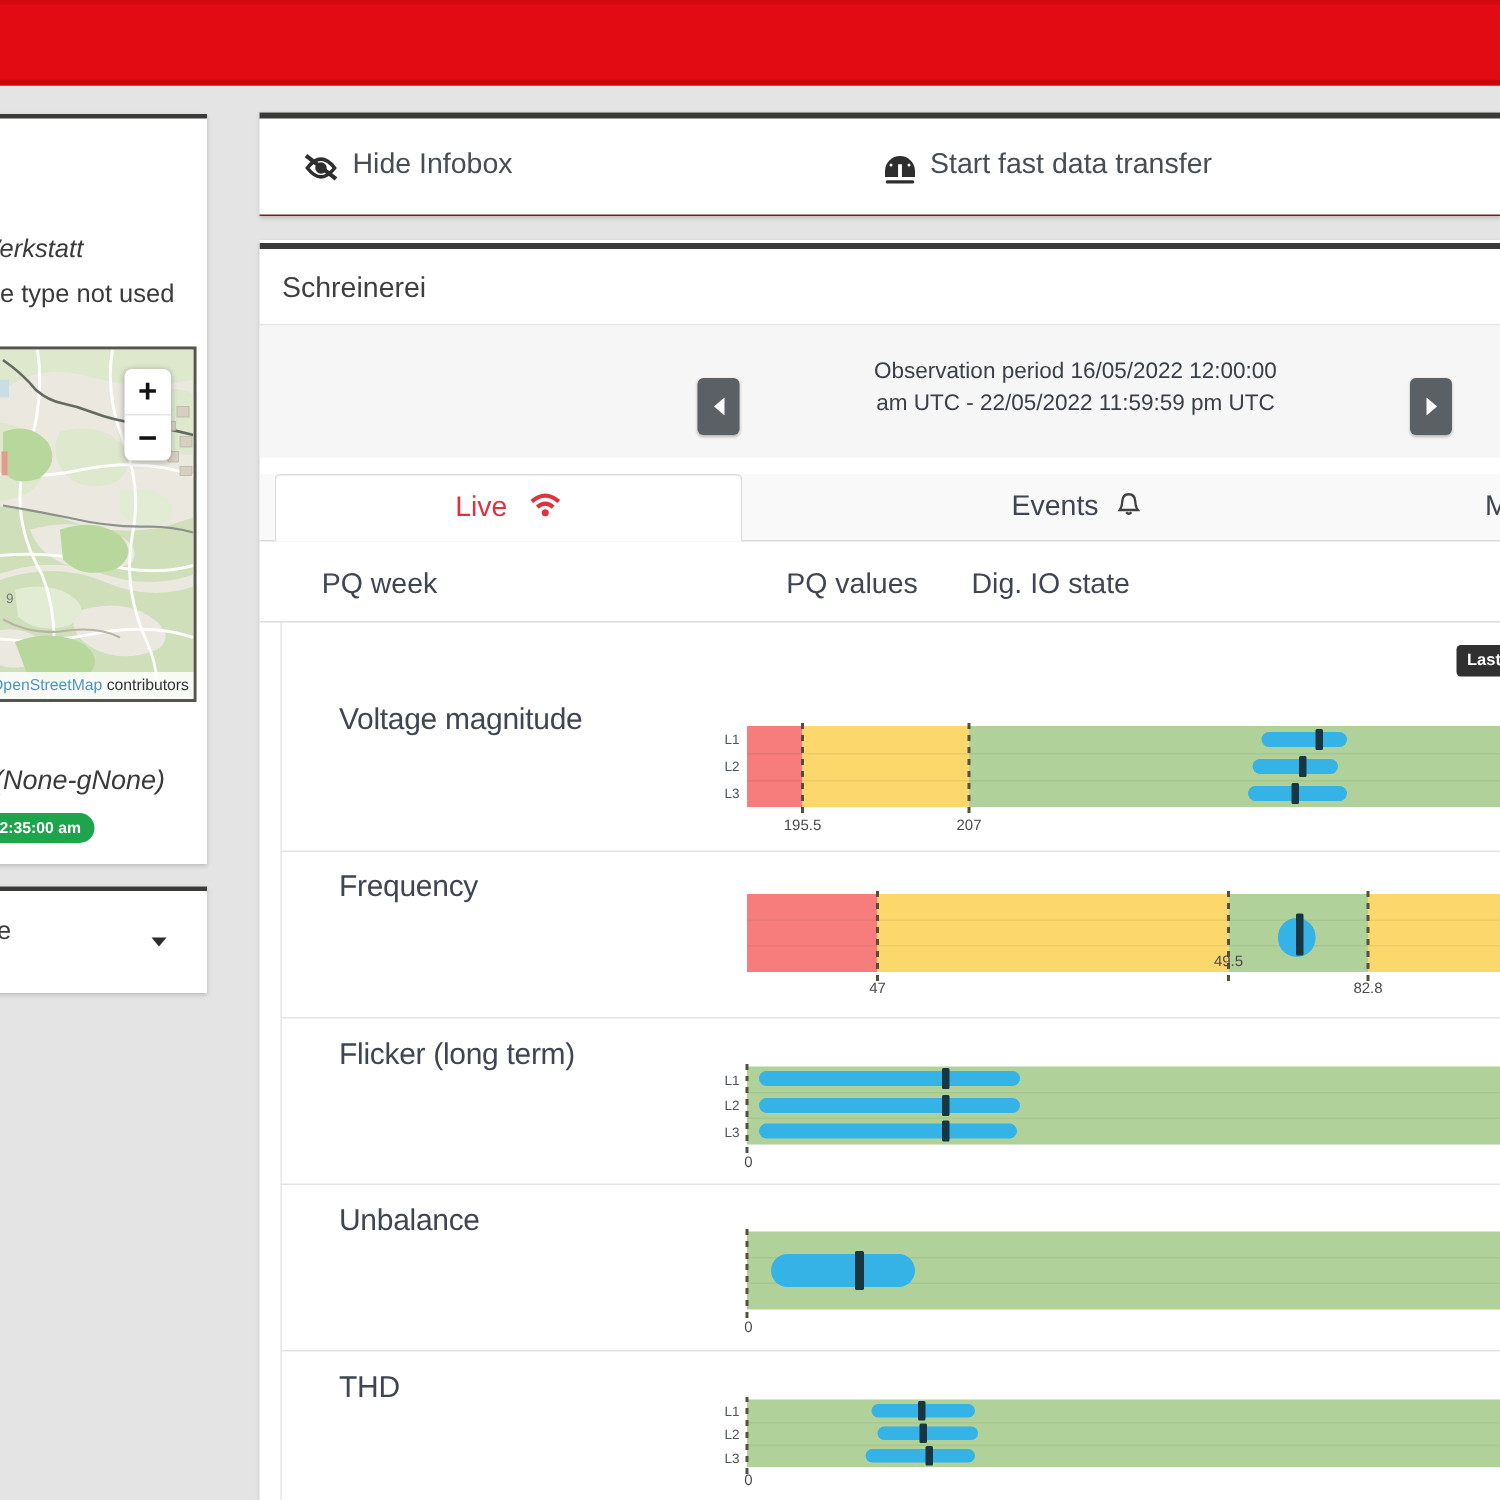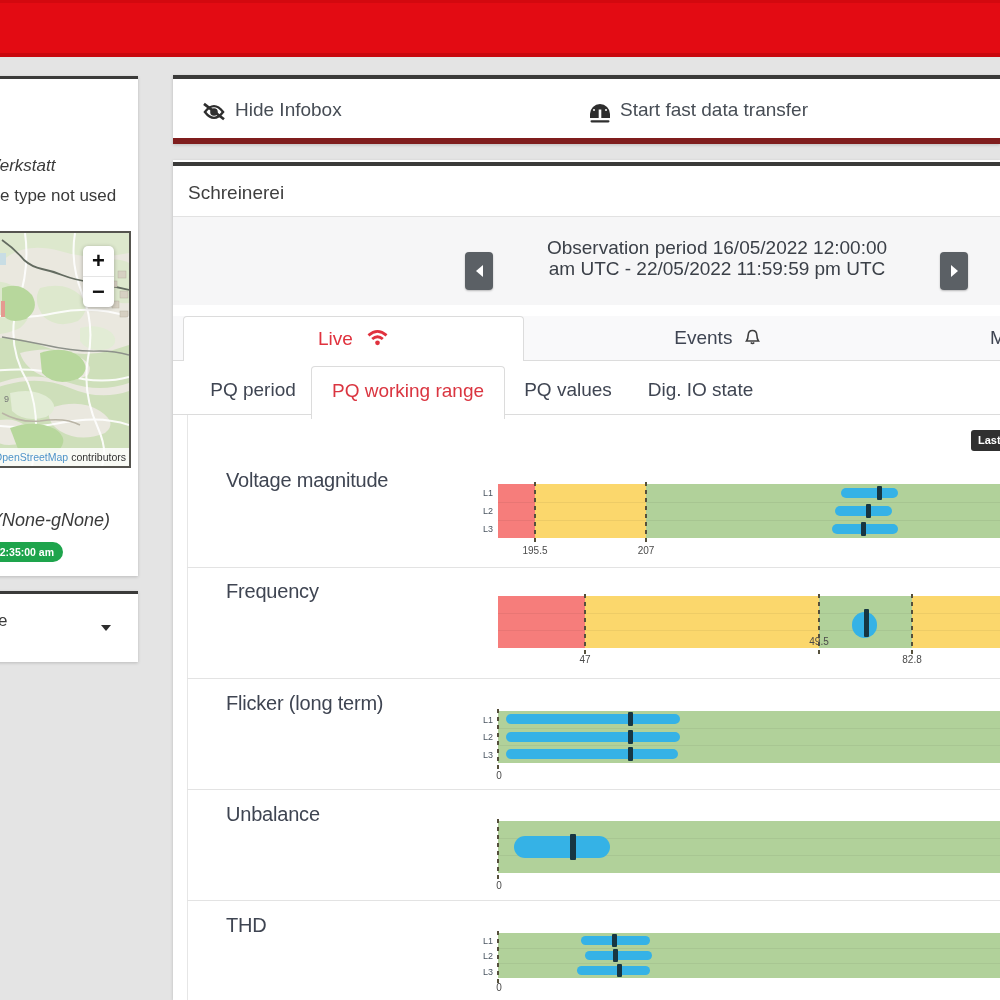--- a/index.html
+++ b/index.html
@@ -14,35 +14,35 @@
   #lcard2{left:-12px;top:591px;width:150px;height:68px;}
   .it{font-style:italic;}
   #map{left:-22px;top:231px;width:149px;height:233px;border:2px solid #55544f;overflow:hidden;background:#efede4;}
   #attr{left:0;bottom:0;right:0;height:18px;background:rgba(255,255,255,.85);font-size:10.5px;color:#333;text-align:right;line-height:19px;white-space:nowrap;overflow:hidden;position:absolute;padding-right:3px;}
   #attr a{color:#4f94c9;text-decoration:none;}
   #zoomctl{left:83px;top:246px;width:31px;height:61px;background:#fff;border-radius:5px;box-shadow:0 1px 4px rgba(0,0,0,.3);text-align:center;font-weight:bold;color:#111;}
   #zoomctl .zb{height:30px;line-height:30px;font-size:22px;}
   #zoomctl .zb+.zb{border-top:1px solid #e5e5e5;}
   #gbadge{left:-74px;top:542px;width:128px;height:20px;background:#1ea44c;border-radius:10px;color:#fff;font-weight:bold;font-size:10.5px;line-height:20px;text-align:right;padding-right:9px;white-space:nowrap;}
   
-  #toolbar{left:173px;top:75px;width:827px;height:69px;border-bottom:6px solid #7f1d1d;box-sizing:border-box;border-top-width:4px;}
+  #toolbar{left:173px;top:75px;width:827px;height:69px;border-bottom:1px solid #7f1d1d;box-sizing:border-box;border-top-width:4px;}
   .tbtxt{font-size:19px;color:#474d55;}
   
   #maincard{left:173px;top:160px;width:827px;height:840px;overflow:hidden;background:#fff;border-top:none;box-shadow:0 1px 3px rgba(0,0,0,.18);}
   #mtitle{left:15px;top:22px;font-size:19px;color:#3f3f3f;}
   #tsep{left:0;top:56px;width:827px;border-top:1px solid #e2e2e2;}
   
   #obsbtn{left:27px;top:70px;width:231px;height:63px;border:1px solid #c9c9c9;border-radius:4px;box-sizing:border-box;color:#8f959b;font-size:16.5px;text-align:center;line-height:22px;padding-top:9px;}
   .navbtn{width:28px;height:38px;background:#5b6065;border-radius:4px;color:#fff;text-align:center;box-shadow:0 1px 2px rgba(0,0,0,.25);}
   #prevbtn{left:292px;top:92px;}
   #nextbtn{left:767px;top:92px;}
-  #obstxt{left:284px;top:77px;width:520px;text-align:center;font-size:19px;color:#3b4048;line-height:21px;}
+  #obstxt{left:284px;top:77px;width:520px;text-align:center;font-size:15px;color:#3b4048;line-height:21px;}
   
   #tab1line{left:0;top:200px;width:827px;border-top:1px solid #dcdcdc;}
-  #livetab{left:10px;top:156px;width:341px;height:45px;background:#fff;border:1px solid #dcdcdc;border-bottom:none;border-radius:4px 4px 0 0;box-sizing:border-box;text-align:center;line-height:43px;font-size:19px;color:#e0323e;}
+  #livetab{left:10px;top:156px;width:312px;height:45px;background:#fff;border:1px solid #dcdcdc;border-bottom:none;border-radius:4px 4px 0 0;box-sizing:border-box;text-align:center;line-height:43px;font-size:19px;color:#e0323e;}
   #eventstab{left:366px;top:156px;width:356px;height:44px;text-align:center;line-height:44px;font-size:19px;color:#3f4552;}
   #mtab{left:817px;top:156px;width:200px;height:44px;line-height:44px;font-size:19px;color:#3f4552;}
   
   #tab2line{left:0;top:254px;width:827px;border-top:1px solid #dcdcdc;}
   .stab{top:206px;height:48px;line-height:48px;font-size:19px;color:#3f4552;text-align:center;}
   #stab-active{left:138px;top:206px;width:194px;height:53px;background:#fff;border:1px solid #dcdcdc;border-bottom:none;border-radius:4px 4px 0 0;box-sizing:border-box;text-align:center;line-height:48px;font-size:19px;color:#da3540;}
   #lastbadge{left:798px;top:270px;height:21px;width:90px;background:#303030;border-radius:3px;color:#fff;font-weight:bold;font-size:11px;line-height:21px;padding-left:7px;}
   
   .rowsep{left:14px;width:813px;border-top:1px solid #e3e3e3;}
   .ctitle{left:53px;font-size:20px;color:#3f4552;letter-spacing:-0.2px;}
@@ -165,22 +165,21 @@
     </div>
     <div id="eventstab" class="abs">Events
       <svg style="vertical-align:-2px;margin-left:7px;" width="15" height="17" viewBox="0 0 15 17">
         <path d="M7.5 1.5 Q11.5 1.5 11.8 6 Q12 10 13.5 12 L1.5 12 Q3 10 3.2 6 Q3.5 1.5 7.5 1.5 Z" fill="none" stroke="#3f3f3f" stroke-width="1.6"></path>
         <path d="M5.8 13.5 Q7.5 15.5 9.2 13.5" fill="none" stroke="#3f3f3f" stroke-width="1.6"></path>
       </svg>
     </div>
     <div id="mtab" class="abs">Measurements</div>
 
     <div id="tab2line" class="abs"></div>
-    <div class="abs stab" style="left:30px;width:100px;">PQ period</div>
-    <div id="stab-active" class="abs">PQ working range</div>
+    <div class="abs stab" style="left:30px;width:100px;">PQ week</div>
     <div class="abs stab" style="left:340px;width:110px;">PQ values</div>
     <div class="abs stab" style="left:465px;width:125px;">Dig. IO state</div>
 
     <div id="lastbadge" class="abs">Last week</div>
 
     <div class="abs ctitle" style="top:309px;">Voltage magnitude</div>
     <div class="abs llbl" style="left:290px;top:328px;">L1</div>
     <div class="abs llbl" style="left:290px;top:346px;">L2</div>
     <div class="abs llbl" style="left:290px;top:364px;">L3</div>
     <div class="abs" style="left:325px;top:324px;width:37px;height:54px;background:#f67d7b;"></div>

